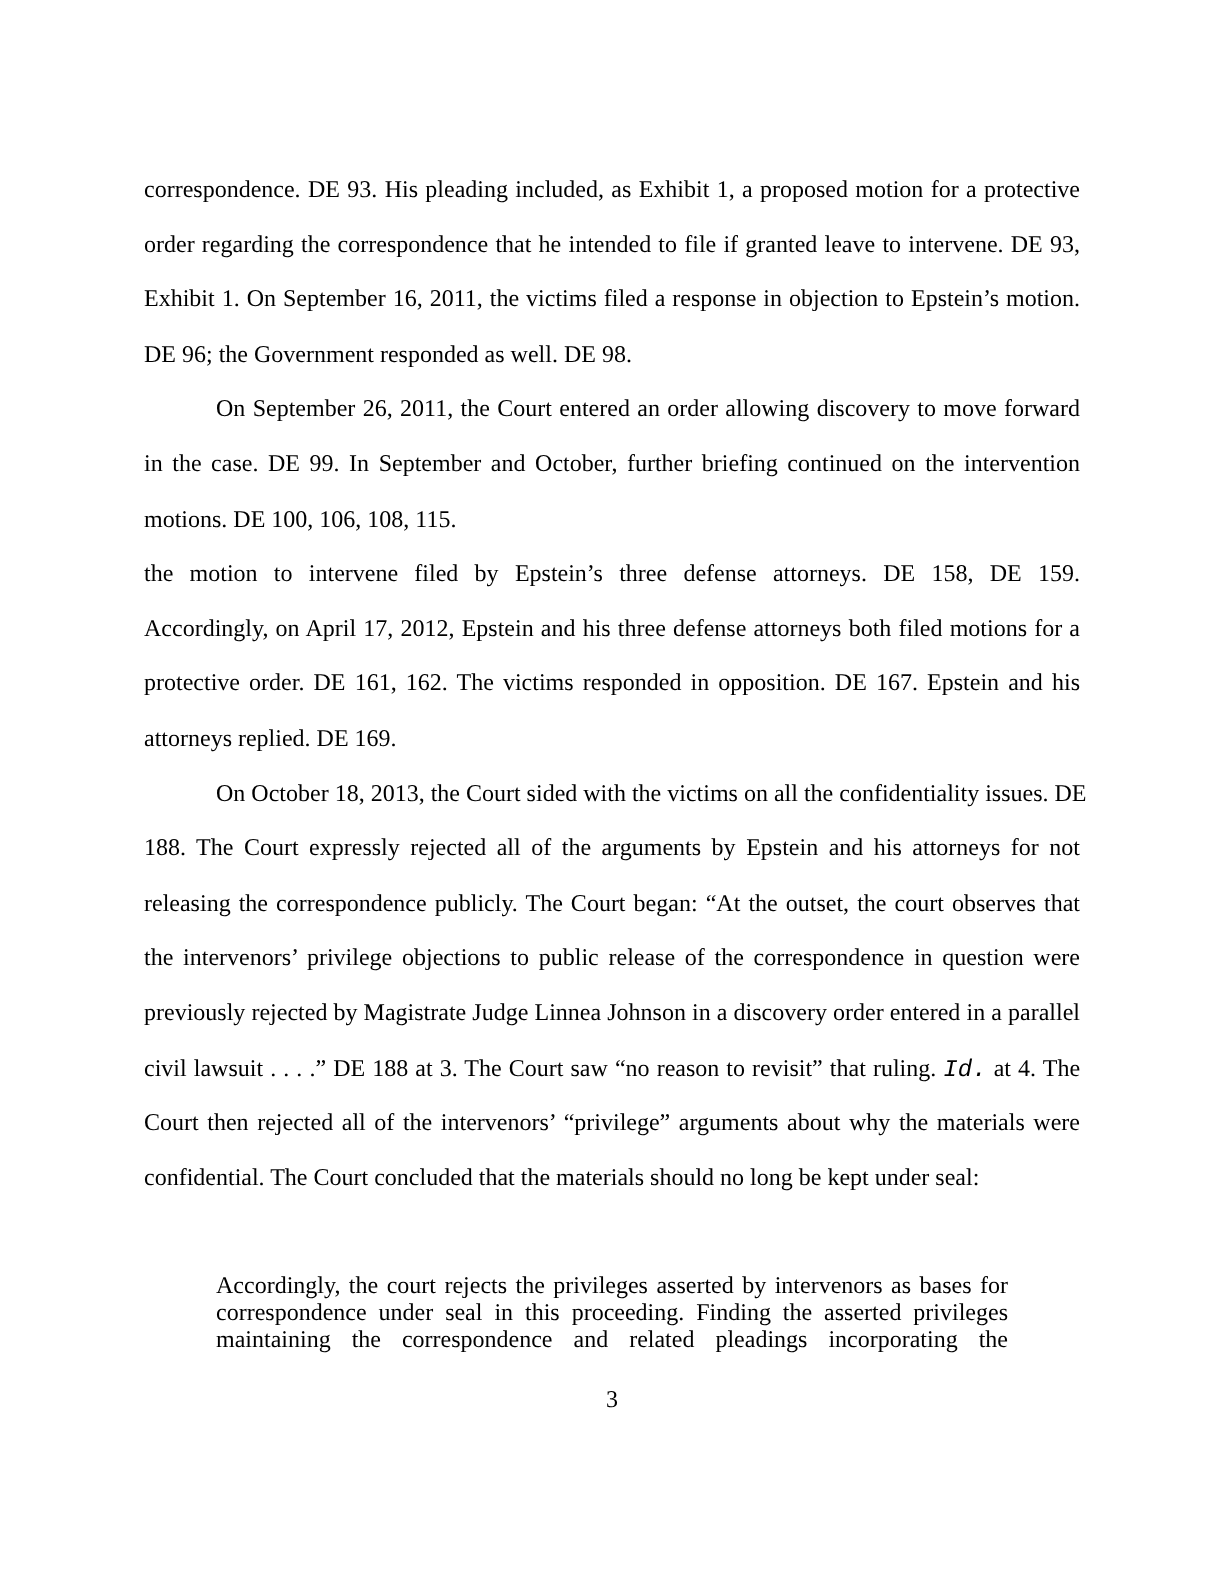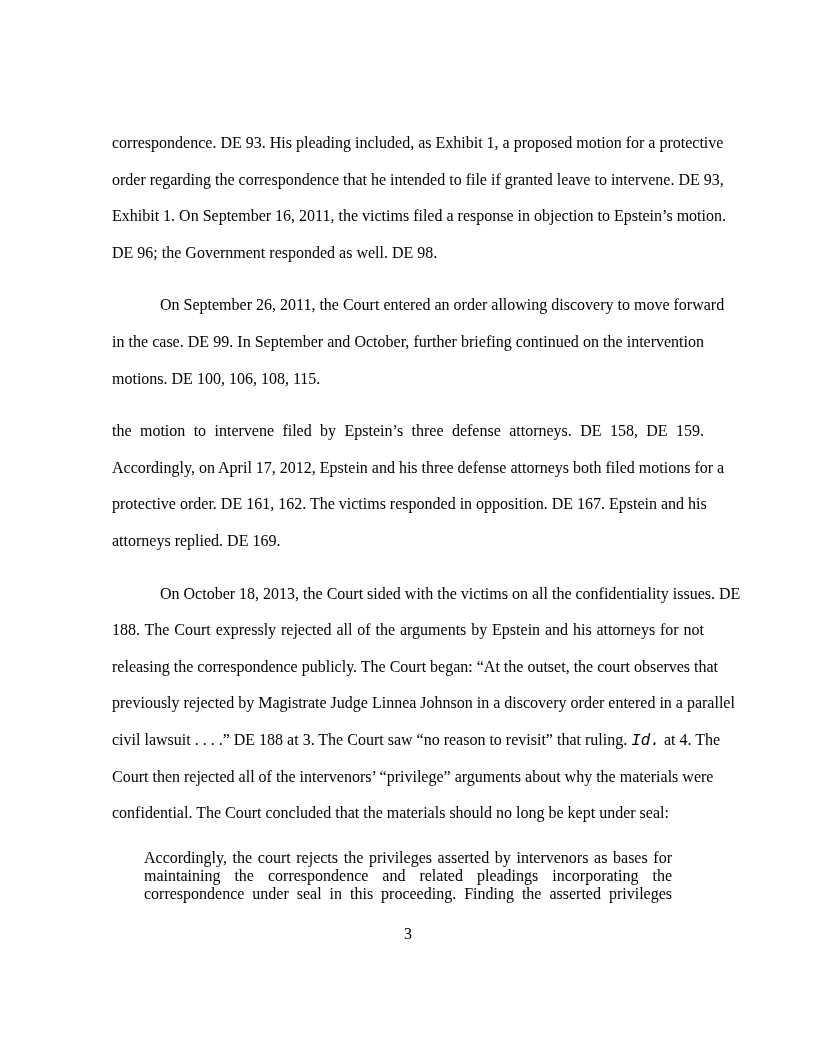--- a/index.html
+++ b/index.html
@@ -15,21 +15,21 @@
       font-family: "Liberation Serif", "DejaVu Serif", serif;
       color: #000000;
     }
     .page {
       position: absolute;
       left: 96px;
       top: 109px;
       width: 624px;
     }
     .para {
-      margin: 16px;
+      margin: 0;
       font-size: 16px;
       line-height: 36.6px;
       text-align: justify;
       text-align-last: left;
     }
     .para .line {
       display: block;
       text-align: justify;
       text-align-last: justify;
       white-space: nowrap;
@@ -89,27 +89,28 @@
     <span class="line">the motion to intervene filed by Epstein’s three defense attorneys.   DE 158, DE 159.</span>
     <span class="line">Accordingly, on April 17, 2012, Epstein and his three defense attorneys both filed motions for a</span>
     <span class="line">protective order.  DE 161, 162.  The victims responded in opposition. DE 167.  Epstein and his</span>
     <span class="line last">attorneys replied.  DE 169.</span>
   </p>
 
   <p class="para">
     <span class="line indented">On October 18, 2013, the Court sided with the victims on all the confidentiality issues.  DE</span>
     <span class="line">188.  The Court expressly rejected all of the arguments by Epstein and his attorneys for not</span>
     <span class="line">releasing the correspondence publicly.  The Court began: “At the outset, the court observes that</span>
+    <span class="line">the intervenors’ privilege objections to public release of the correspondence in question were</span>
     <span class="line">previously rejected by Magistrate Judge Linnea Johnson in a discovery order entered in a parallel</span>
     <span class="line"><span>civil lawsuit . . . .”  DE 188 at 3.  The Court saw “no reason to revisit” that ruling.</span> <em>Id.</em><span> at 4.  The</span></span>
     <span class="line">Court then rejected all of the intervenors’ “privilege” arguments about why the materials were</span>
     <span class="line last">confidential.  The Court concluded that the materials should no long be kept under seal:</span>
   </p>
 
 </div>
 
 <div class="blockquote">
   <span class="line">Accordingly, the court rejects the privileges asserted by intervenors as bases for</span>
+  <span class="line">correspondence under seal in this proceeding. Finding the asserted privileges</span>
   <span class="line">maintaining the correspondence and related pleadings incorporating the</span>
-  <span class="line">correspondence under seal in this proceeding. Finding the asserted privileges</span>
 </div>
 
 <div class="page-number">3</div>
 
 </body></html>

